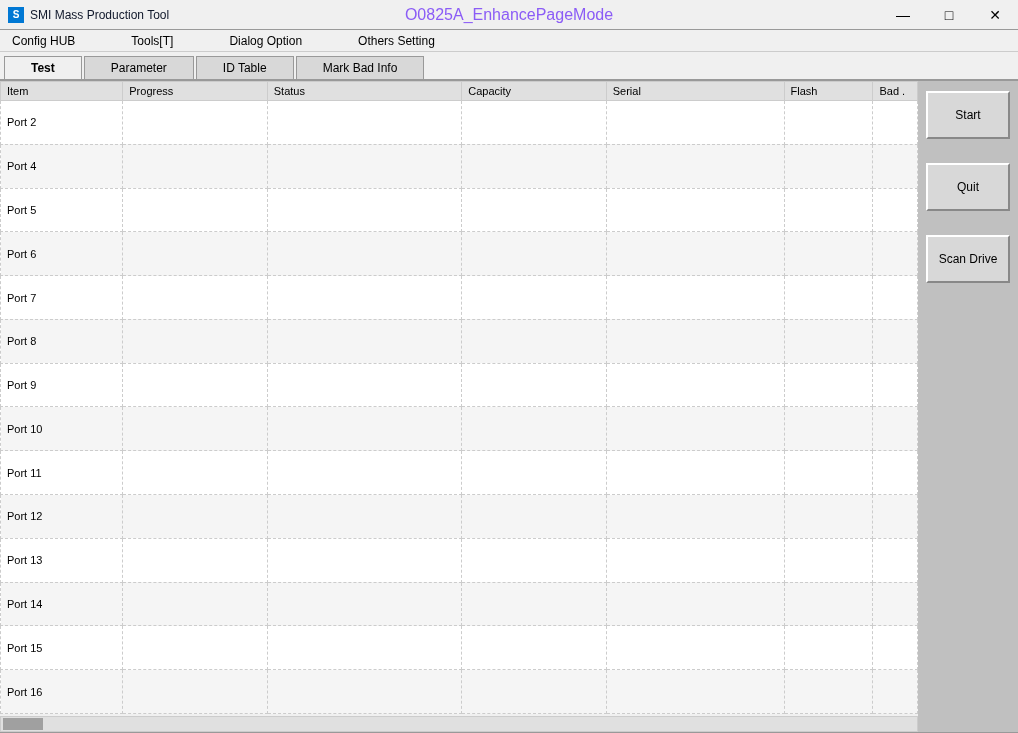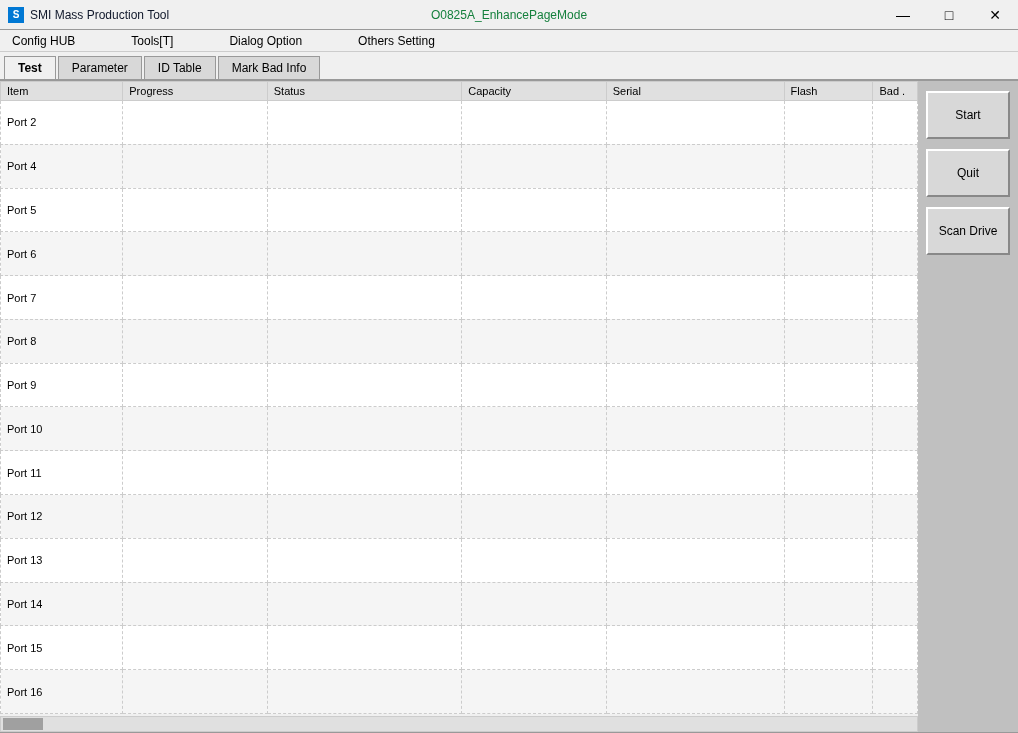--- a/index.html
+++ b/index.html
@@ -35,22 +35,22 @@
       font-weight: bold;
     }
     .title-bar-text {
       font-size: 12px;
       color: #0f172a;
     }
     .title-bar-center {
       position: absolute;
       left: 50%;
       transform: translateX(-50%);
-      font-size: 12px;
-      color: #15803d;
+      font-size: 16px;
+      color: #8b5cf6;
     }
     .title-bar-controls {
       position: absolute;
       right: 0;
       top: 0;
       height: 100%;
       display: flex;
     }
     .title-btn {
       width: 46px;
@@ -81,21 +81,21 @@
 
     
     .tab-bar {
       background: #f0f0f0;
       display: flex;
       align-items: flex-end;
       padding: 4px 4px 0 4px;
       border-bottom: 2px solid #999;
     }
     .tab {
-      padding: 4px 13px;
+      padding: 4px 26px;
       border: 1px solid #999;
       border-bottom: none;
       cursor: pointer;
       background: #d8d8d8;
       font-size: 12px;
       margin-right: 2px;
     }
     .tab.active {
       background: #f0f0f0;
       font-weight: bold;
@@ -156,21 +156,21 @@
     }
 
     
     .right-panel {
       width: 100px;
       background: #c0c0c0;
       display: flex;
       flex-direction: column;
       align-items: center;
       padding: 10px 8px;
-      gap: 10px;
+      gap: 24px;
     }
     .action-btn {
       width: 84px;
       height: 48px;
       background: #d8d8d8;
       border: 2px solid;
       border-color: #fff #888 #888 #fff;
       cursor: pointer;
       font-size: 12px;
       display: flex;

